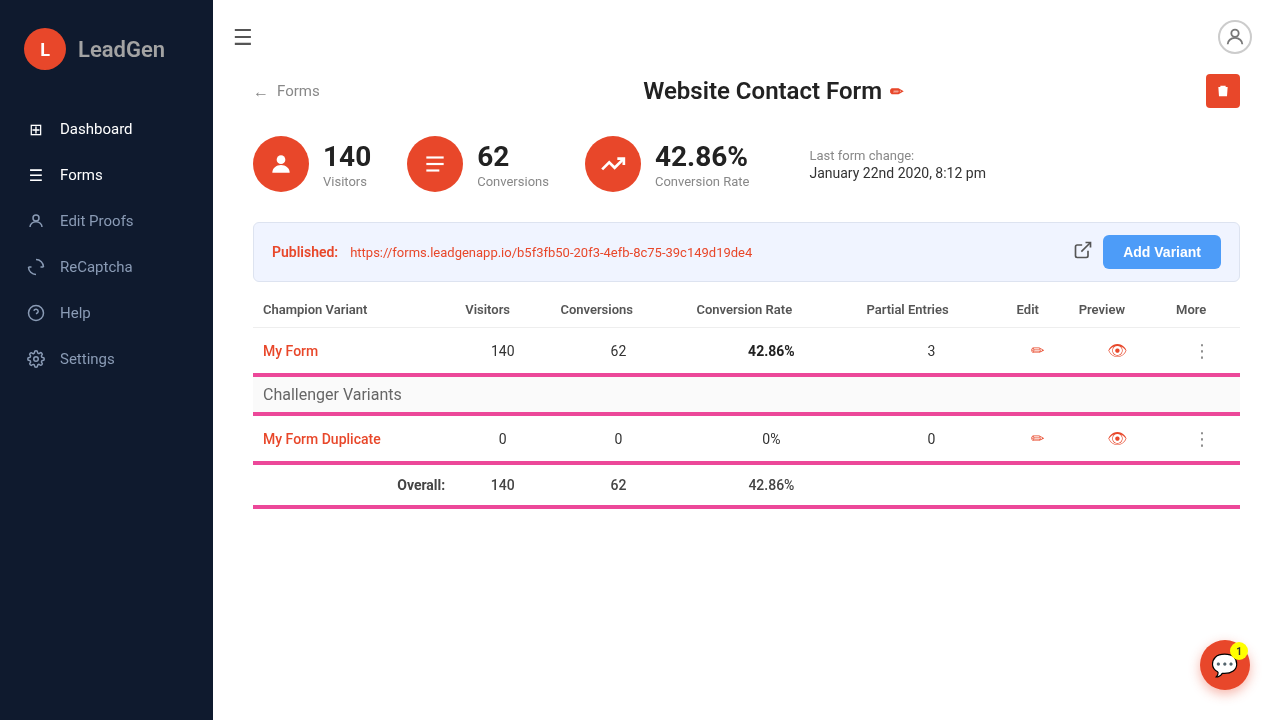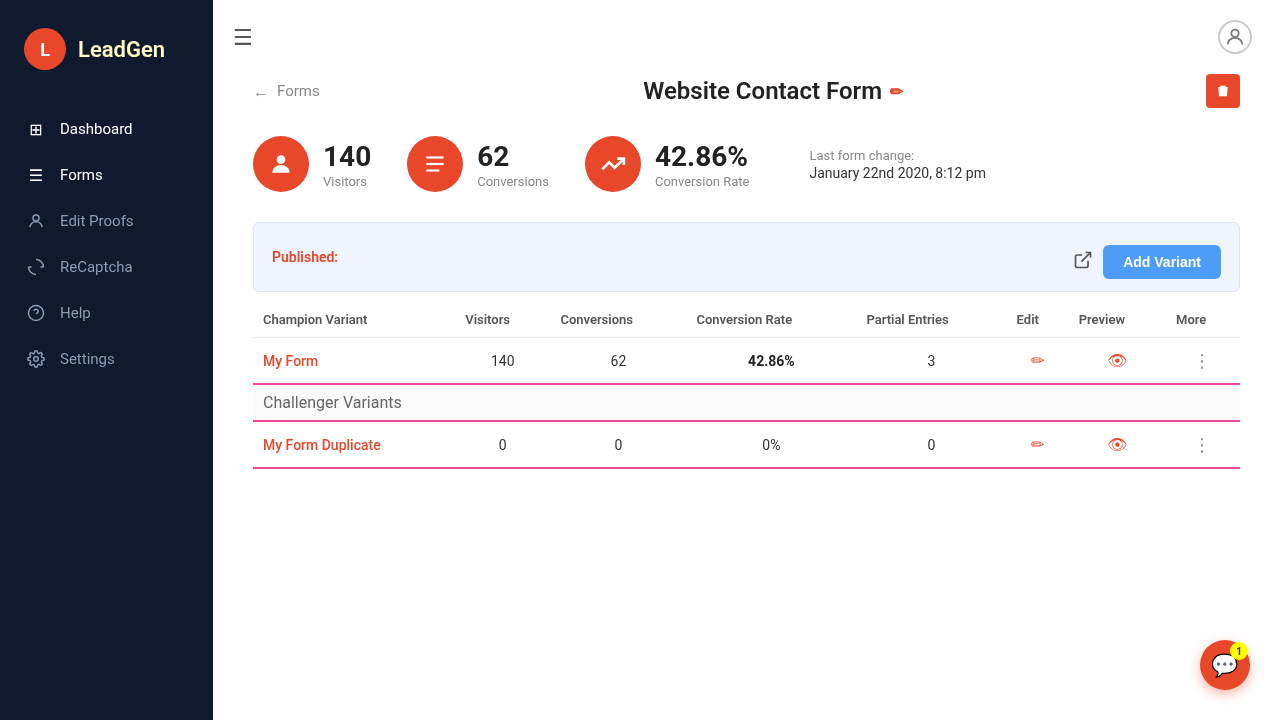--- a/index.html
+++ b/index.html
@@ -23,21 +23,21 @@
     }
     .logo-icon {
       width: 42px; height: 42px;
       background: #e8472a;
       border-radius: 50%;
       display: flex; align-items: center; justify-content: center;
       font-weight: 700; font-size: 18px; color: #fff;
       flex-shrink: 0;
     }
     .logo-text {
-      font-size: 22px; font-weight: 600; color: #fef9c3;
+      font-size: 22px; font-weight: 600; color: #a3a3a3;
     }
     .sidebar-nav {
       display: flex; flex-direction: column; padding: 8px 0; flex: 1;
     }
     .sidebar-item {
       display: flex; align-items: center; gap: 14px;
       padding: 13px 26px; cursor: pointer; color: #8a9bb5; font-size: 15px;
       transition: background 0.15s;
     }
     .sidebar-item.active { color: #fff; }
@@ -116,42 +116,42 @@
       background: #f0f4ff;
       border: 1px solid #dde3f0;
       border-radius: 6px;
       padding: 12px 18px;
       display: flex; align-items: center; justify-content: space-between;
       margin-bottom: 0;
     }
     .published-label { color: #e8472a; font-weight: 600; font-size: 14px; }
     .published-url { color: #e8472a; font-size: 13px; margin-left: 8px; text-decoration: none; }
     .published-left { display: flex; align-items: flex-end; gap: 4px; }
-    .published-right { display: flex; align-items: center; gap: 10px; margin-top: 10px; }
+    .published-right { display: flex; align-items: center; gap: 10px; }
     .external-link-icon { color: #555; font-size: 18px; cursor: pointer; }
     .add-variant-btn {
       background: #4d9cf8; color: #fff; border: none; border-radius: 6px;
       padding: 9px 20px; font-size: 14px; font-weight: 600; cursor: pointer;
     }
 
     
     .variant-table {
       width: 100%;
       border-collapse: collapse;
       margin-top: 0;
     }
     .variant-table th {
       text-align: left; padding: 20px 10px 10px 10px;
       font-size: 13px; color: #555; font-weight: 600;
       border-bottom: 1px solid #eee;
     }
     .variant-table td {
       padding: 12px 10px;
       font-size: 14px; color: #333;
-      border-bottom: 2px solid #ec4899;
+      border-bottom: 4px solid #ec4899;
     }
     .variant-table td.link-cell { color: #e8472a; cursor: pointer; font-weight: 500; }
     .variant-table td.bold-val { font-weight: 700; color: #222; }
     .variant-table td.center { text-align: center; }
     .section-row td {
       color: #666; font-size: 16px; padding: 8px 10px; background: #fafafa;
     }
     .overall-row td { font-weight: 500; color: #444; }
     .overall-row td:first-child { text-align: right; font-weight: 700; }
 
@@ -303,20 +303,21 @@
       </div>
       <div class="last-change">
         <div class="last-change-label">Last form change:</div>
         <div class="last-change-value">January 22nd 2020, 8:12 pm</div>
       </div>
     </div>
 
     <div class="published-bar">
       <div class="published-left">
         <span class="published-label">Published:</span>
+        <a class="published-url">https://forms.leadgenapp.io/b5f3fb50-20f3-4efb-8c75-39c149d19de4</a>
       </div>
       <div class="published-right">
         <span class="external-link-icon">
           <svg width="20" height="20" viewBox="0 0 24 24" fill="none" stroke="#555" stroke-width="2">
               <path d="M18 13v6a2 2 0 0 1-2 2H5a2 2 0 0 1-2-2V8a2 2 0 0 1 2-2h6"></path>
               <polyline points="15 3 21 3 21 9"></polyline>
               <line x1="10" y1="14" x2="21" y2="3"></line>
             </svg>
         </span>
         <button class="add-variant-btn">Add Variant</button>
@@ -369,20 +370,30 @@
             <span class="action-icon">✏</span>
           </td>
           <td class="center">
             <span class="action-eye">👁</span>
           </td>
           <td class="center">
             <span class="action-more">⋮</span>
           </td>
         </tr>
 
+        <tr class="overall-row">
+          <td>Overall:</td>
+          <td class="center">140</td>
+          <td class="center">62</td>
+          <td class="center">42.86%</td>
+          <td></td>
+            <td></td>
+            <td></td>
+            <td></td>
+        </tr>
       </tbody>
     </table>
 
   </div>
 </div>
 
 <div class="chat-bubble" style="position:fixed;bottom:30px;right:30px;">
   <span class="chat-bubble-icon">💬</span>
   <div class="chat-badge">1</div>
 </div>

